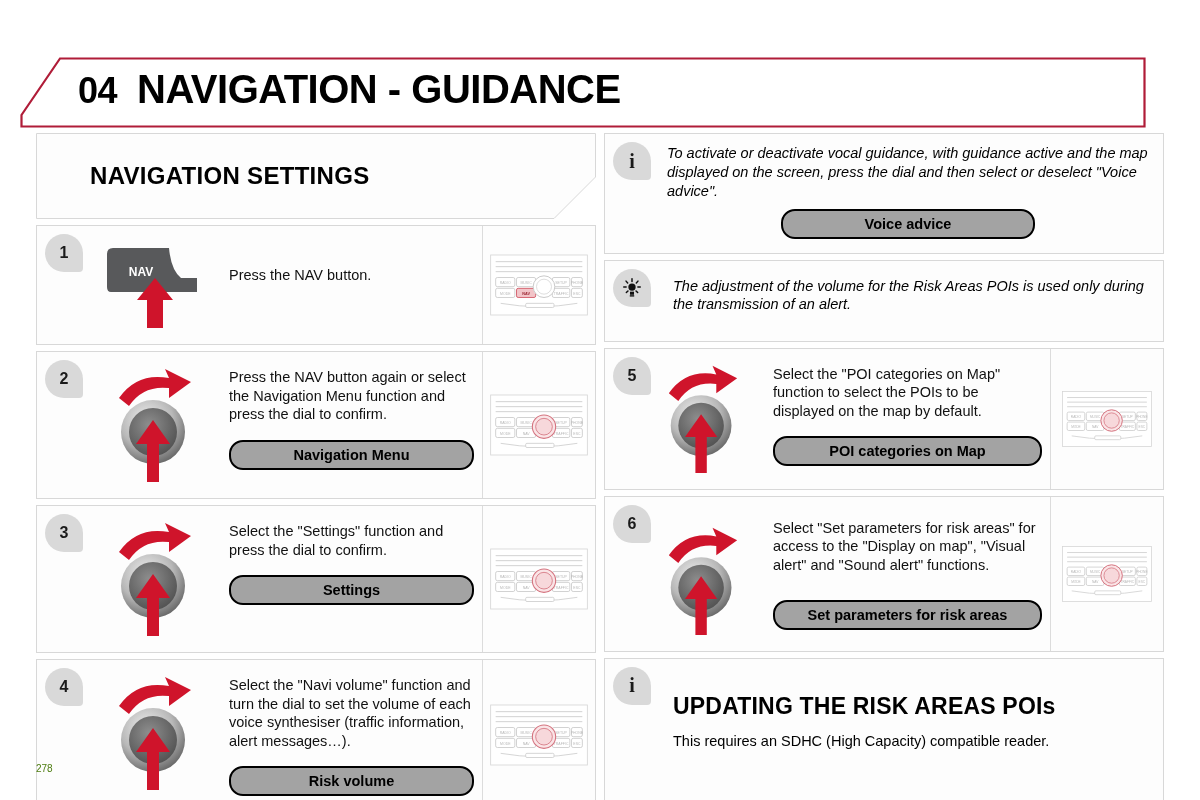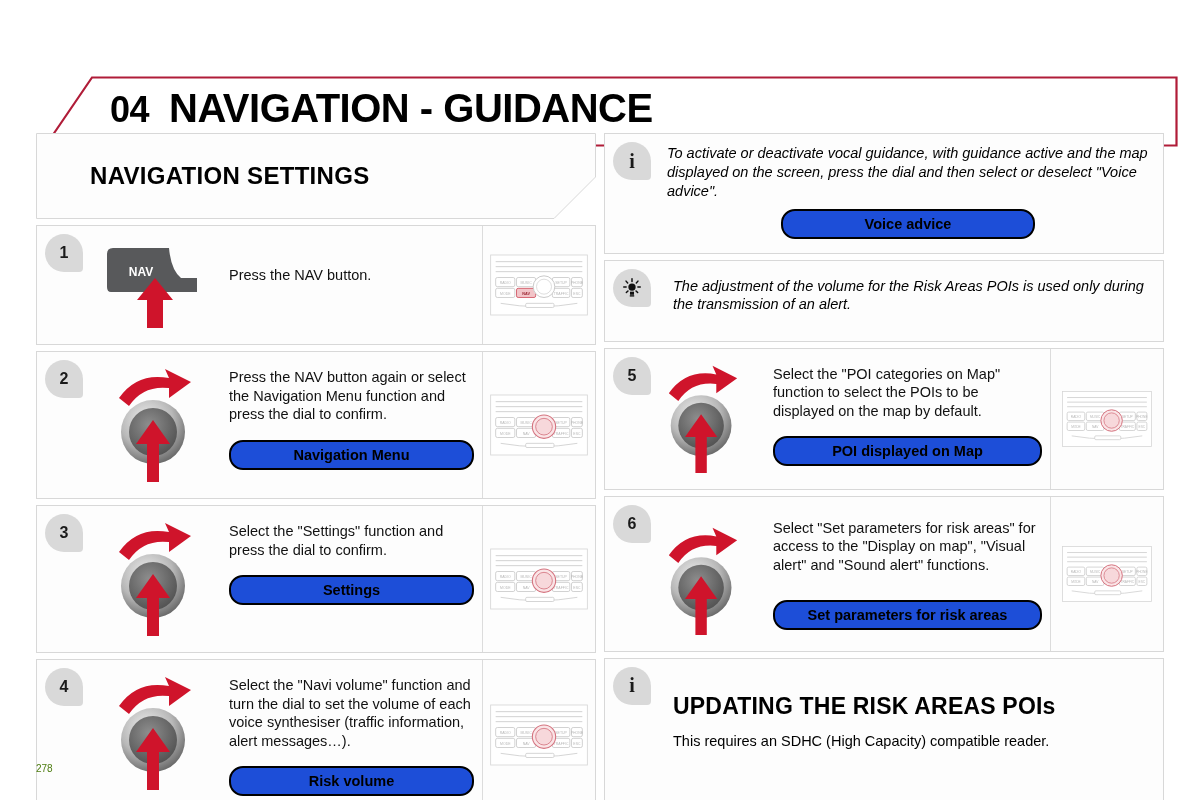--- a/index.html
+++ b/index.html
@@ -12,25 +12,24 @@
     height: 800px;
     font-family: "Liberation Sans", sans-serif;
     color: #000;
     position: relative;
     overflow: hidden;
   }
 
   
   .title-banner {
     position: absolute;
-    left: 52px;
+    left: 20px;
     top: 57px;
     width: 1126px;
     height: 63px;
-    margin-top: 19px;
   }
   .title-banner svg {
     position: absolute;
     left: 0; top: 0;
   }
   .title-text {
     position: absolute;
     left: 58px;
     top: 50%;
     transform: translateY(-50%);
@@ -154,21 +153,21 @@
   .pill {
     margin-top: 16px;
     height: 26px;
     border: 2.5px solid #000;
     border-radius: 14px;
     display: flex;
     align-items: center;
     justify-content: center;
     font-size: 14.5px;
     font-weight: bold;
-    background: #1d4ed8;
+    background: #a3a3a3;
     max-width: 250px;
   }
   .pill.wide { max-width: 272px; }
 
   
   .note {
     position: relative;
     padding: 10px 14px 12px 62px;
     min-height: 46px;
   }
@@ -493,21 +492,21 @@
         <div class="step-graphic" style="flex:0 0 120px;margin-left:38px;">
           <svg width="100" height="112" viewBox="0 0 104 118">
             <path d="M16,32 Q34,6 66,12 L62,3 L88,16 L66,32 L66,22 Q40,19 26,40 Z" fill="#cf142b"></path>
             <circle cx="50" cy="66" r="32" fill="url(#dialOut2)"></circle>
             <circle cx="50" cy="66" r="24" fill="url(#dialIn2)"></circle>
             <path d="M44,116 L44,78 L33,78 L50,54 L67,78 L56,78 L56,116 Z" fill="#cf142b"></path>
           </svg>
         </div>
         <div class="step-text-wrap" style="padding-left:10px;">
           <div class="step-text">Select the "POI categories on Map" function to select the POIs to be displayed on the map by default.</div>
-          <div class="pill wide">POI displayed on Map</div>
+          <div class="pill wide">POI categories on Map</div>
         </div>
       </div>
       <div class="step-media">
         <svg width="92" height="60" viewBox="0 0 120 76">
           <rect x="2" y="2" width="116" height="72" fill="#ffffff" stroke="#d5d5d5"></rect>
           <line x1="8" y1="10" x2="112" y2="10" stroke="#c9c9c9"></line>
           <line x1="8" y1="16" x2="112" y2="16" stroke="#c9c9c9"></line>
           <line x1="8" y1="22" x2="112" y2="22" stroke="#c9c9c9"></line>
           <g stroke="#c9c9c9" fill="#ffffff">
             <rect x="8" y="29" width="23" height="11" rx="2"></rect>

